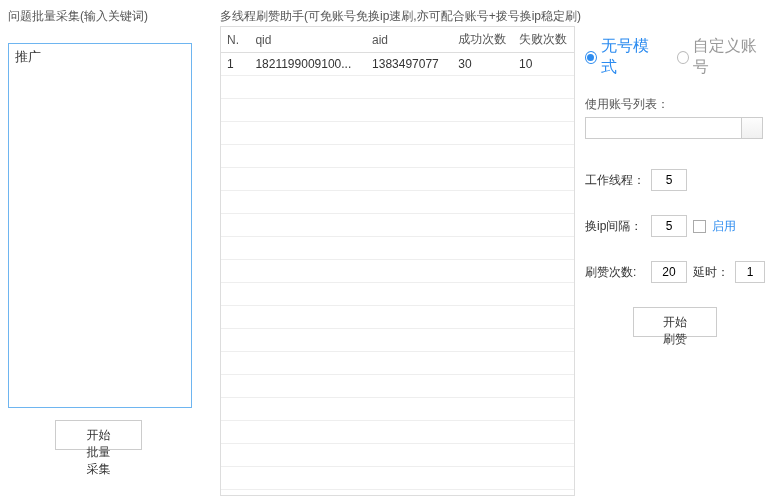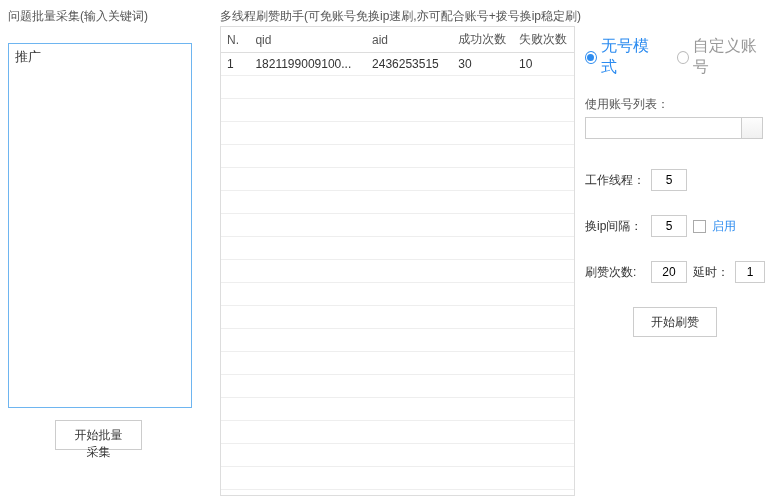--- a/index.html
+++ b/index.html
@@ -30,21 +30,21 @@
   padding: 4px 6px;
   font-size: 13px;
   color: #333;
   resize: none;
   outline: none;
   font-family: inherit;
 }
 .btn {
   background: #fff;
   border: 1px solid #ccc;
-  padding: 6px 14px;
+  padding: 6px 26px;
   font-size: 12px;
   color: #333;
   cursor: pointer;
   font-family: Liberation Sans, sans-serif;
 }
 .start-collect {
   position: absolute;
   left: 55px;
   top: 420px;
   width: 87px;
@@ -199,21 +199,21 @@
           <th>qid</th>
           <th>aid</th>
           <th>成功次数</th>
           <th>失败次数</th>
         </tr>
       </thead>
       <tbody id="tbody">
           <tr>
             <td>1</td>
             <td>1821199009100...</td>
-            <td>2436253515</td>
+            <td>1383497077</td>
             <td>30</td>
             <td>10</td>
           </tr>
           <tr class="empty-row">
             <td>&nbsp;</td>
             <td>&nbsp;</td>
             <td>&nbsp;</td>
             <td>&nbsp;</td>
             <td>&nbsp;</td>
           </tr>

